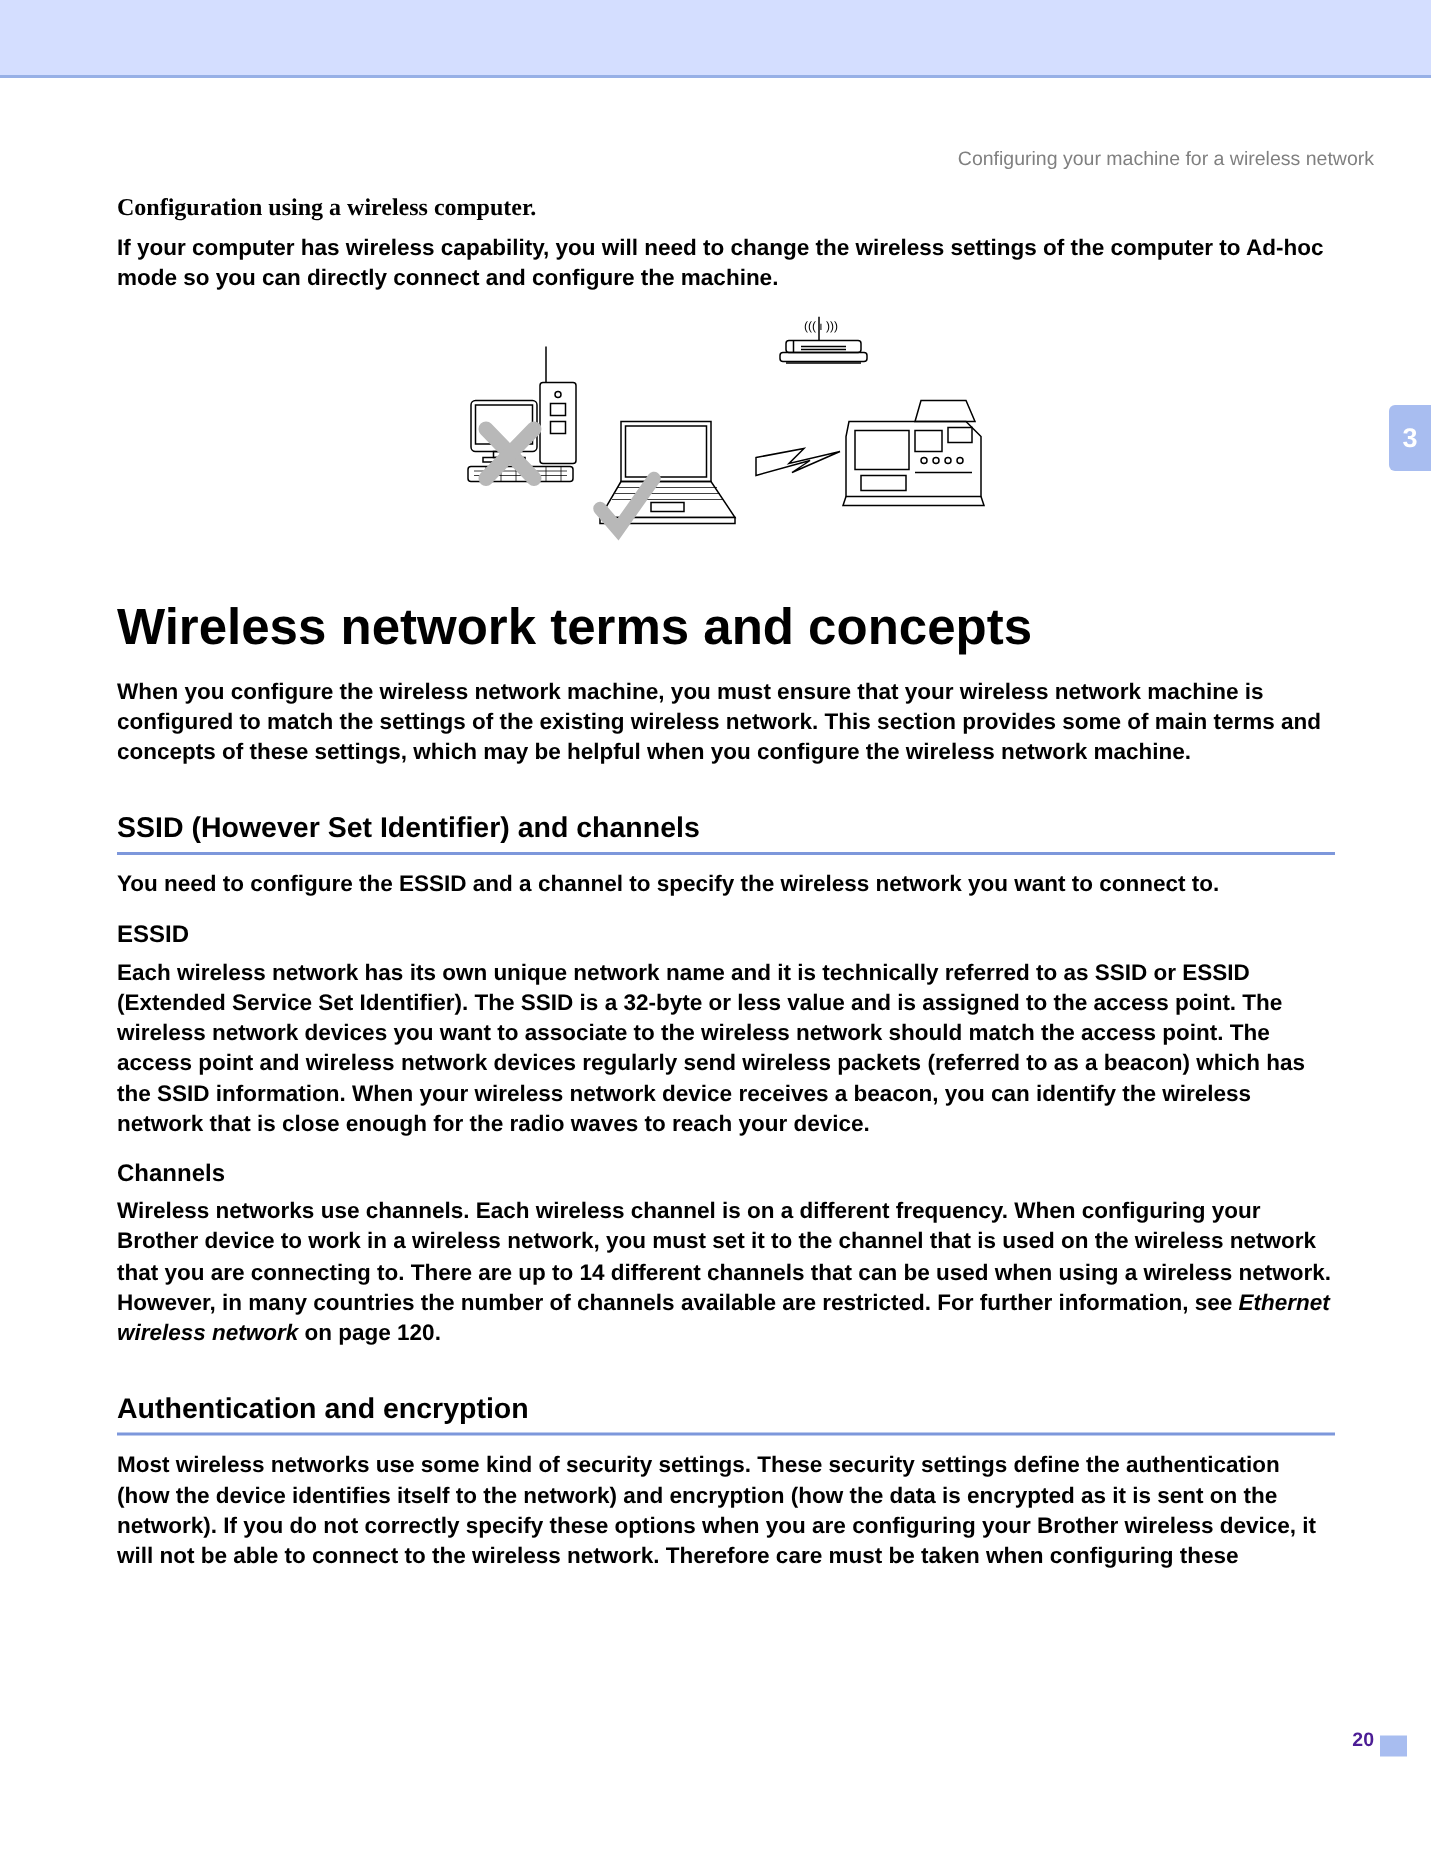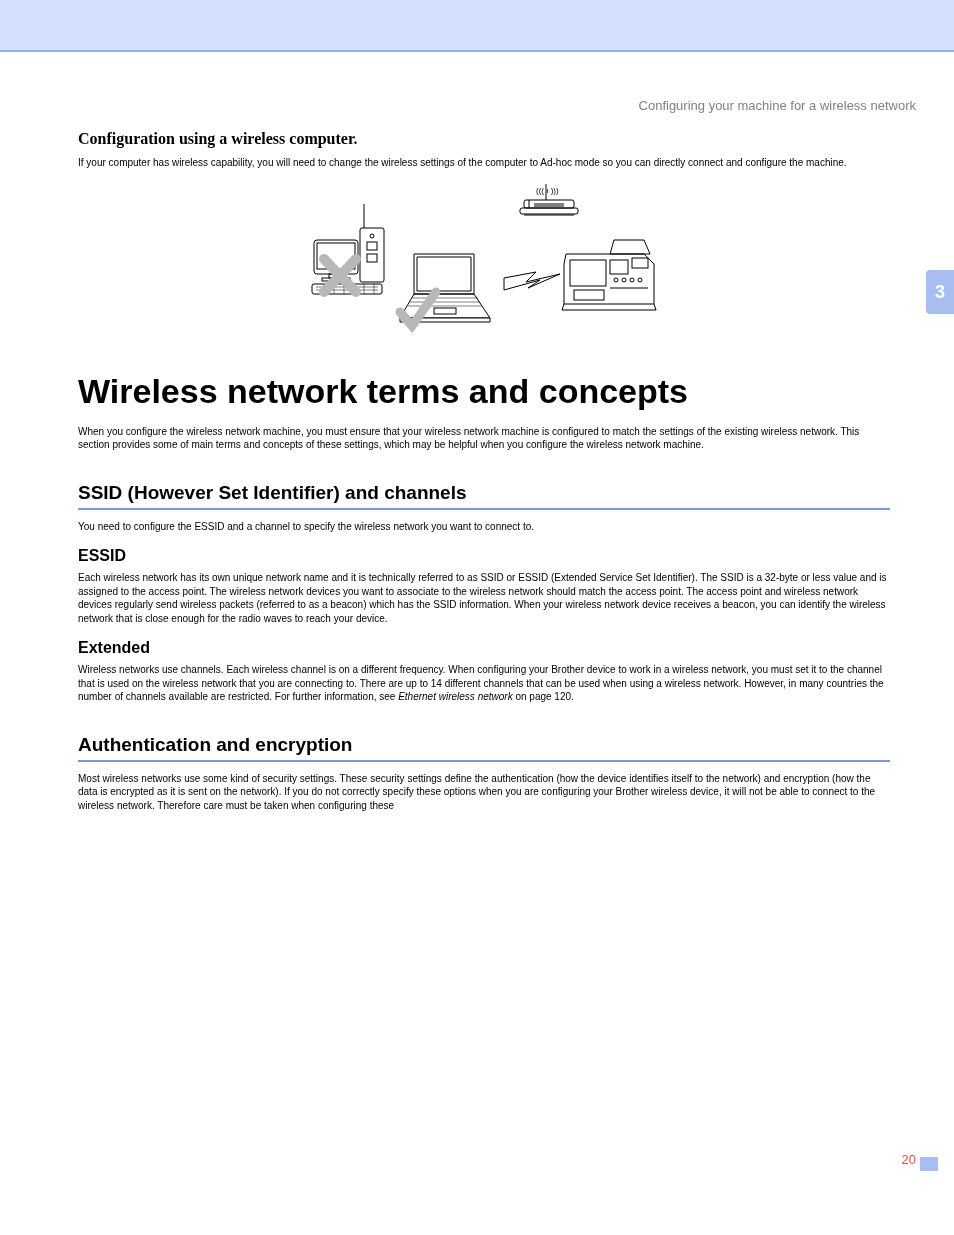--- a/index.html
+++ b/index.html
@@ -56,23 +56,24 @@
     font-size: 16px;
     margin: 0 0 8px 0;
     font-family: Liberation Serif, serif;
   }
   .h-sub-small {
     font-weight: bold;
     font-size: 16px;
     margin: 0 0 6px 0;
   }
   .body-text {
-    font-size: 10px;
+    font-size: 15px;
     line-height: 1.35;
     margin: 0 0 14px 0;
+    font-weight: bold;
   }
   .h1-title {
     font-size: 34px;
     font-weight: bold;
     margin: 28px 0 14px 0;
   }
   .h2-title {
     font-size: 19px;
     font-weight: bold;
     margin: 30px 0 2px 0;
@@ -91,22 +92,22 @@
     display: block;
   }
   .ref-italic {
     font-style: italic;
   }
   .page-num {
     position: absolute;
     right: 38px;
     bottom: 68px;
     font-size: 13px;
-    font-weight: normal;
-    color: #ef4444;
+    font-weight: bold;
+    color: #4c1d95;
   }
   .page-num-bar {
     position: absolute;
     right: 16px;
     bottom: 64px;
     width: 18px;
     height: 14px;
     background: #a8bdf0;
   }
 </style>
@@ -206,21 +207,21 @@
     <div class="h1-title">Wireless network terms and concepts</div>
     <div class="body-text">When you configure the wireless network machine, you must ensure that your wireless network machine is configured to match the settings of the existing wireless network. This section provides some of main terms and concepts of these settings, which may be helpful when you configure the wireless network machine.</div>
 
     <div class="h2-title">SSID (However Set Identifier) and channels</div>
     <div class="rule"></div>
     <div class="body-text">You need to configure the ESSID and a channel to specify the wireless network you want to connect to.</div>
 
     <div class="h-sub-small">ESSID</div>
     <div class="body-text">Each wireless network has its own unique network name and it is technically referred to as SSID or ESSID (Extended Service Set Identifier). The SSID is a 32-byte or less value and is assigned to the access point. The wireless network devices you want to associate to the wireless network should match the access point. The access point and wireless network devices regularly send wireless packets (referred to as a beacon) which has the SSID information. When your wireless network device receives a beacon, you can identify the wireless network that is close enough for the radio waves to reach your device.</div>
 
-    <div class="h-sub-small">Extended</div>
+    <div class="h-sub-small">Channels</div>
     <div class="body-text">
       <span>Wireless networks use channels. Each wireless channel is on a different frequency. When configuring your Brother device to work in a wireless network, you must set it to the channel that is used on the wireless network that you are connecting to. There are up to 14 different channels that can be used when using a wireless network. However, in many countries the number of channels available are restricted. For further information, see </span><span class="ref-italic">Ethernet wireless network</span><span> on page 120.</span>
     </div>
 
     <div class="h2-title">Authentication and encryption</div>
     <div class="rule"></div>
     <div class="body-text">Most wireless networks use some kind of security settings. These security settings define the authentication (how the device identifies itself to the network) and encryption (how the data is encrypted as it is sent on the network). If you do not correctly specify these options when you are configuring your Brother wireless device, it will not be able to connect to the wireless network. Therefore care must be taken when configuring these</div>
 
   </div>
 

